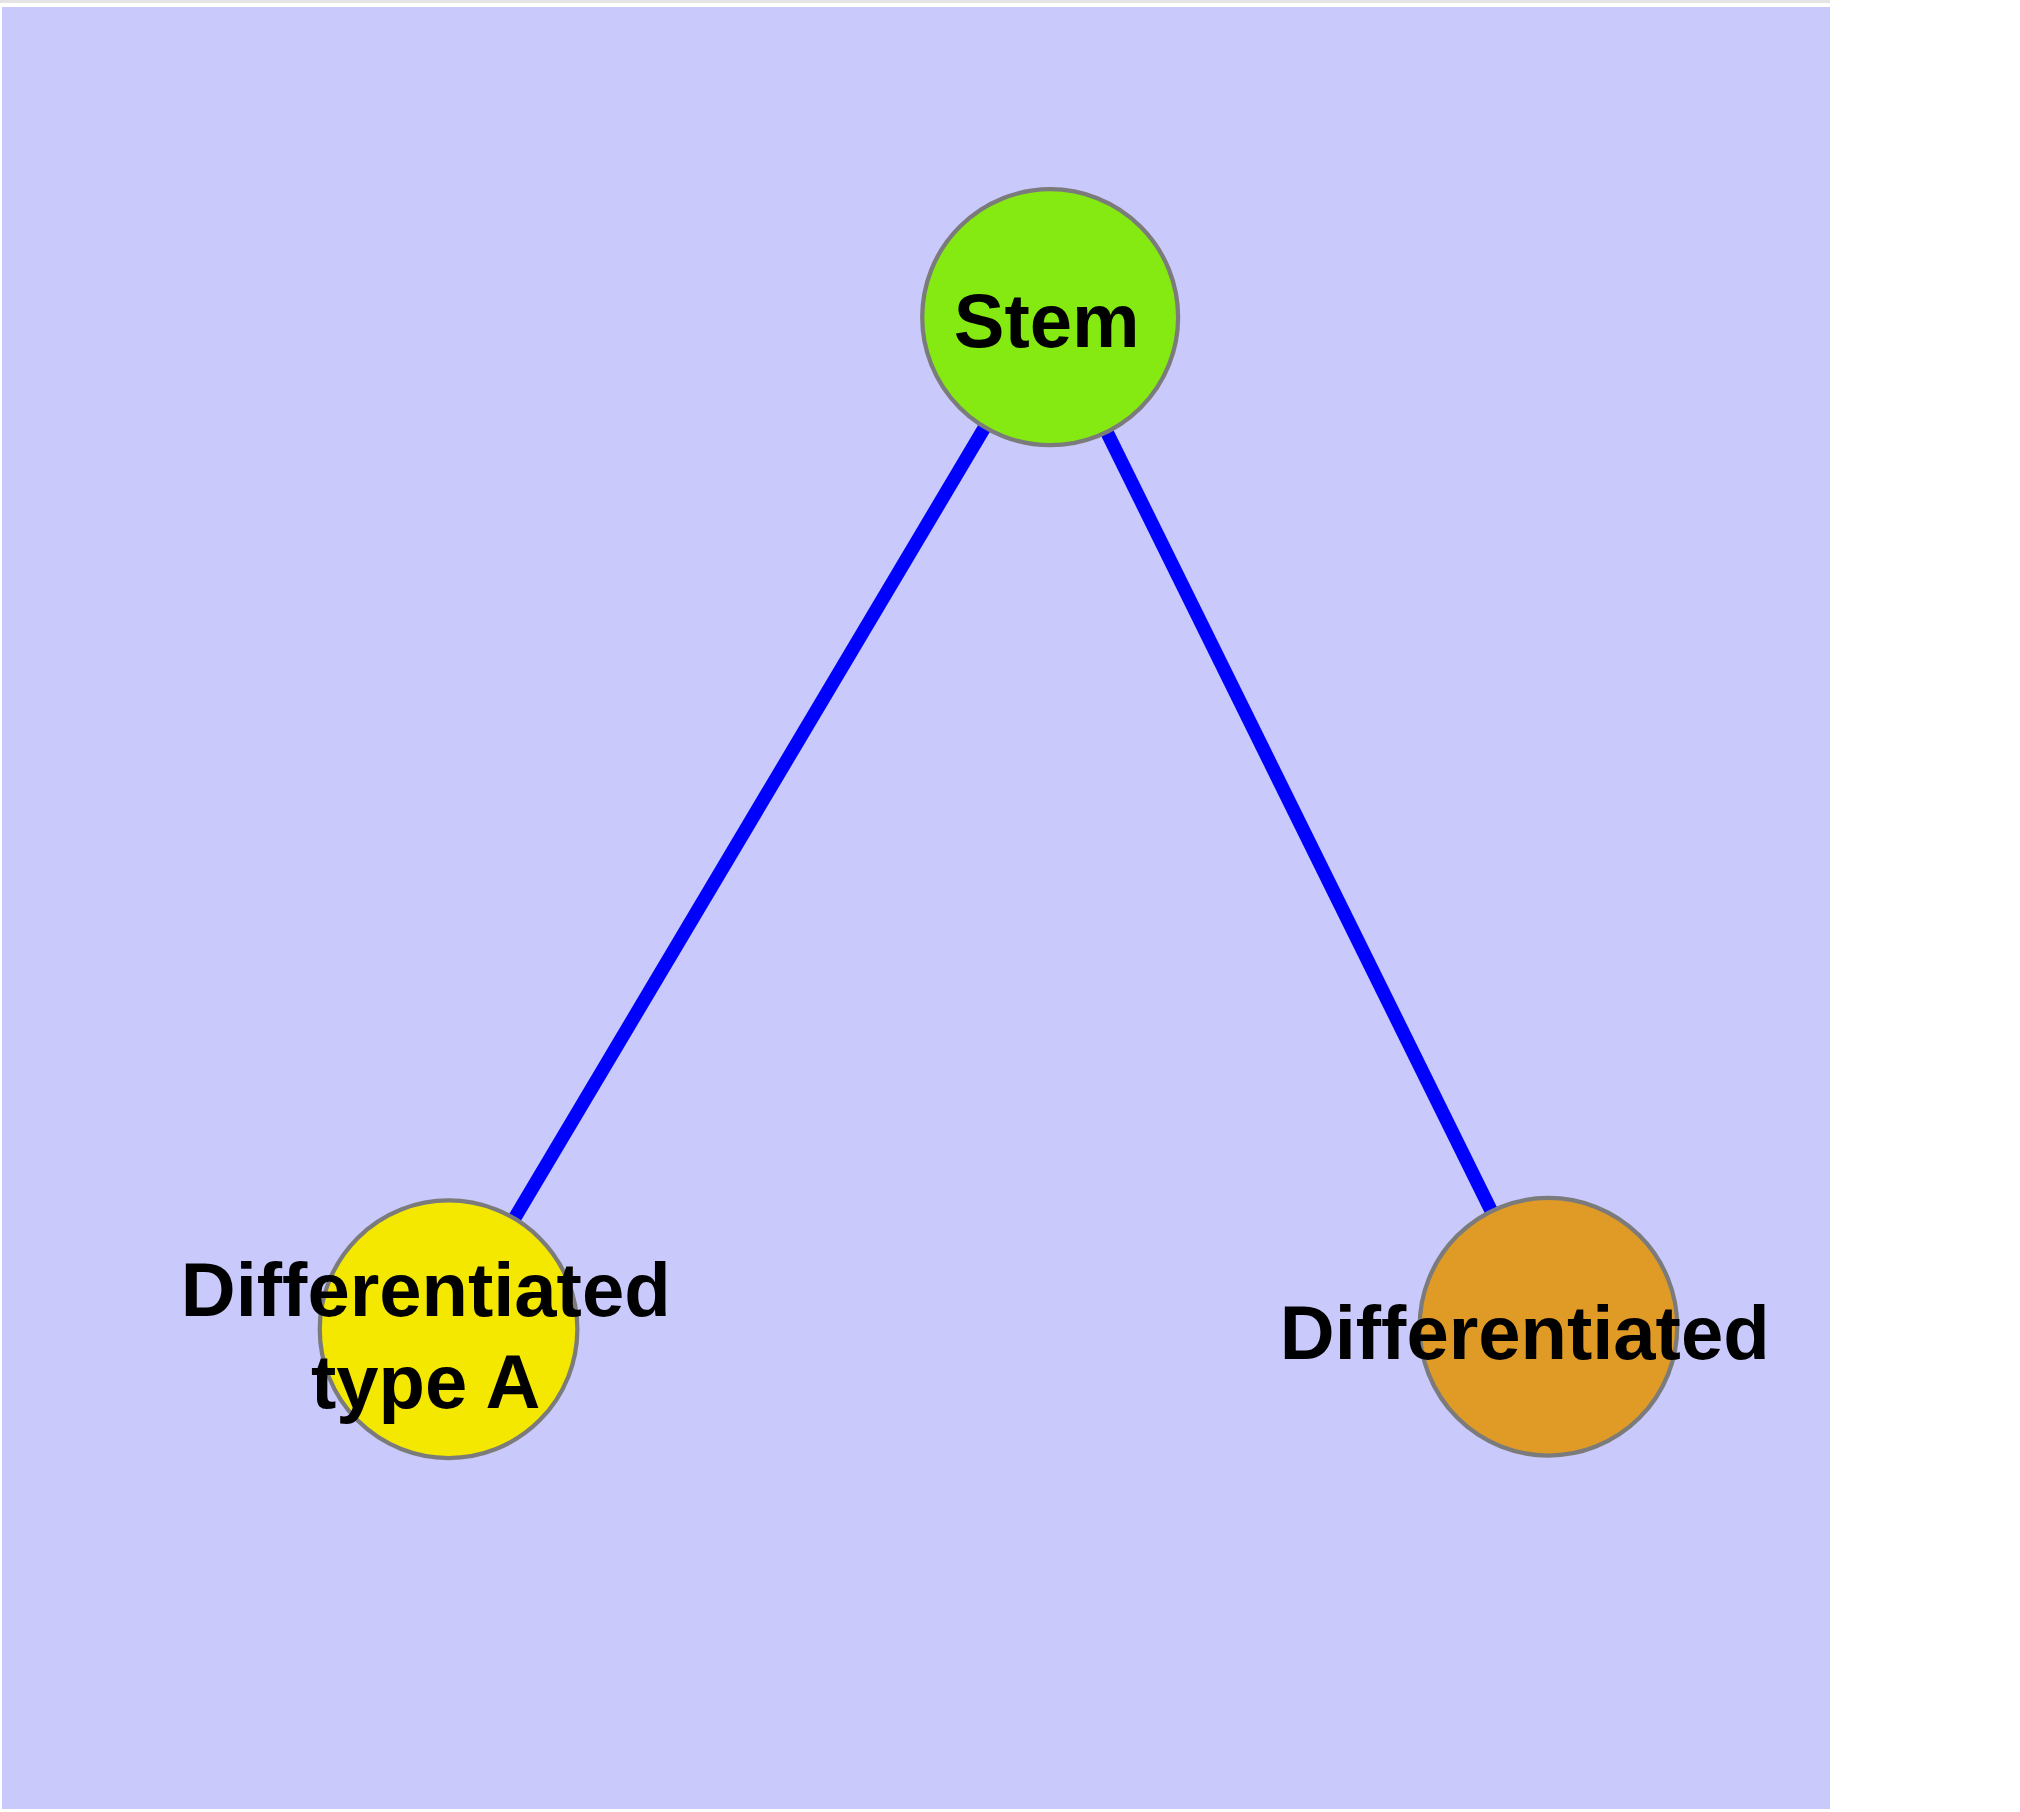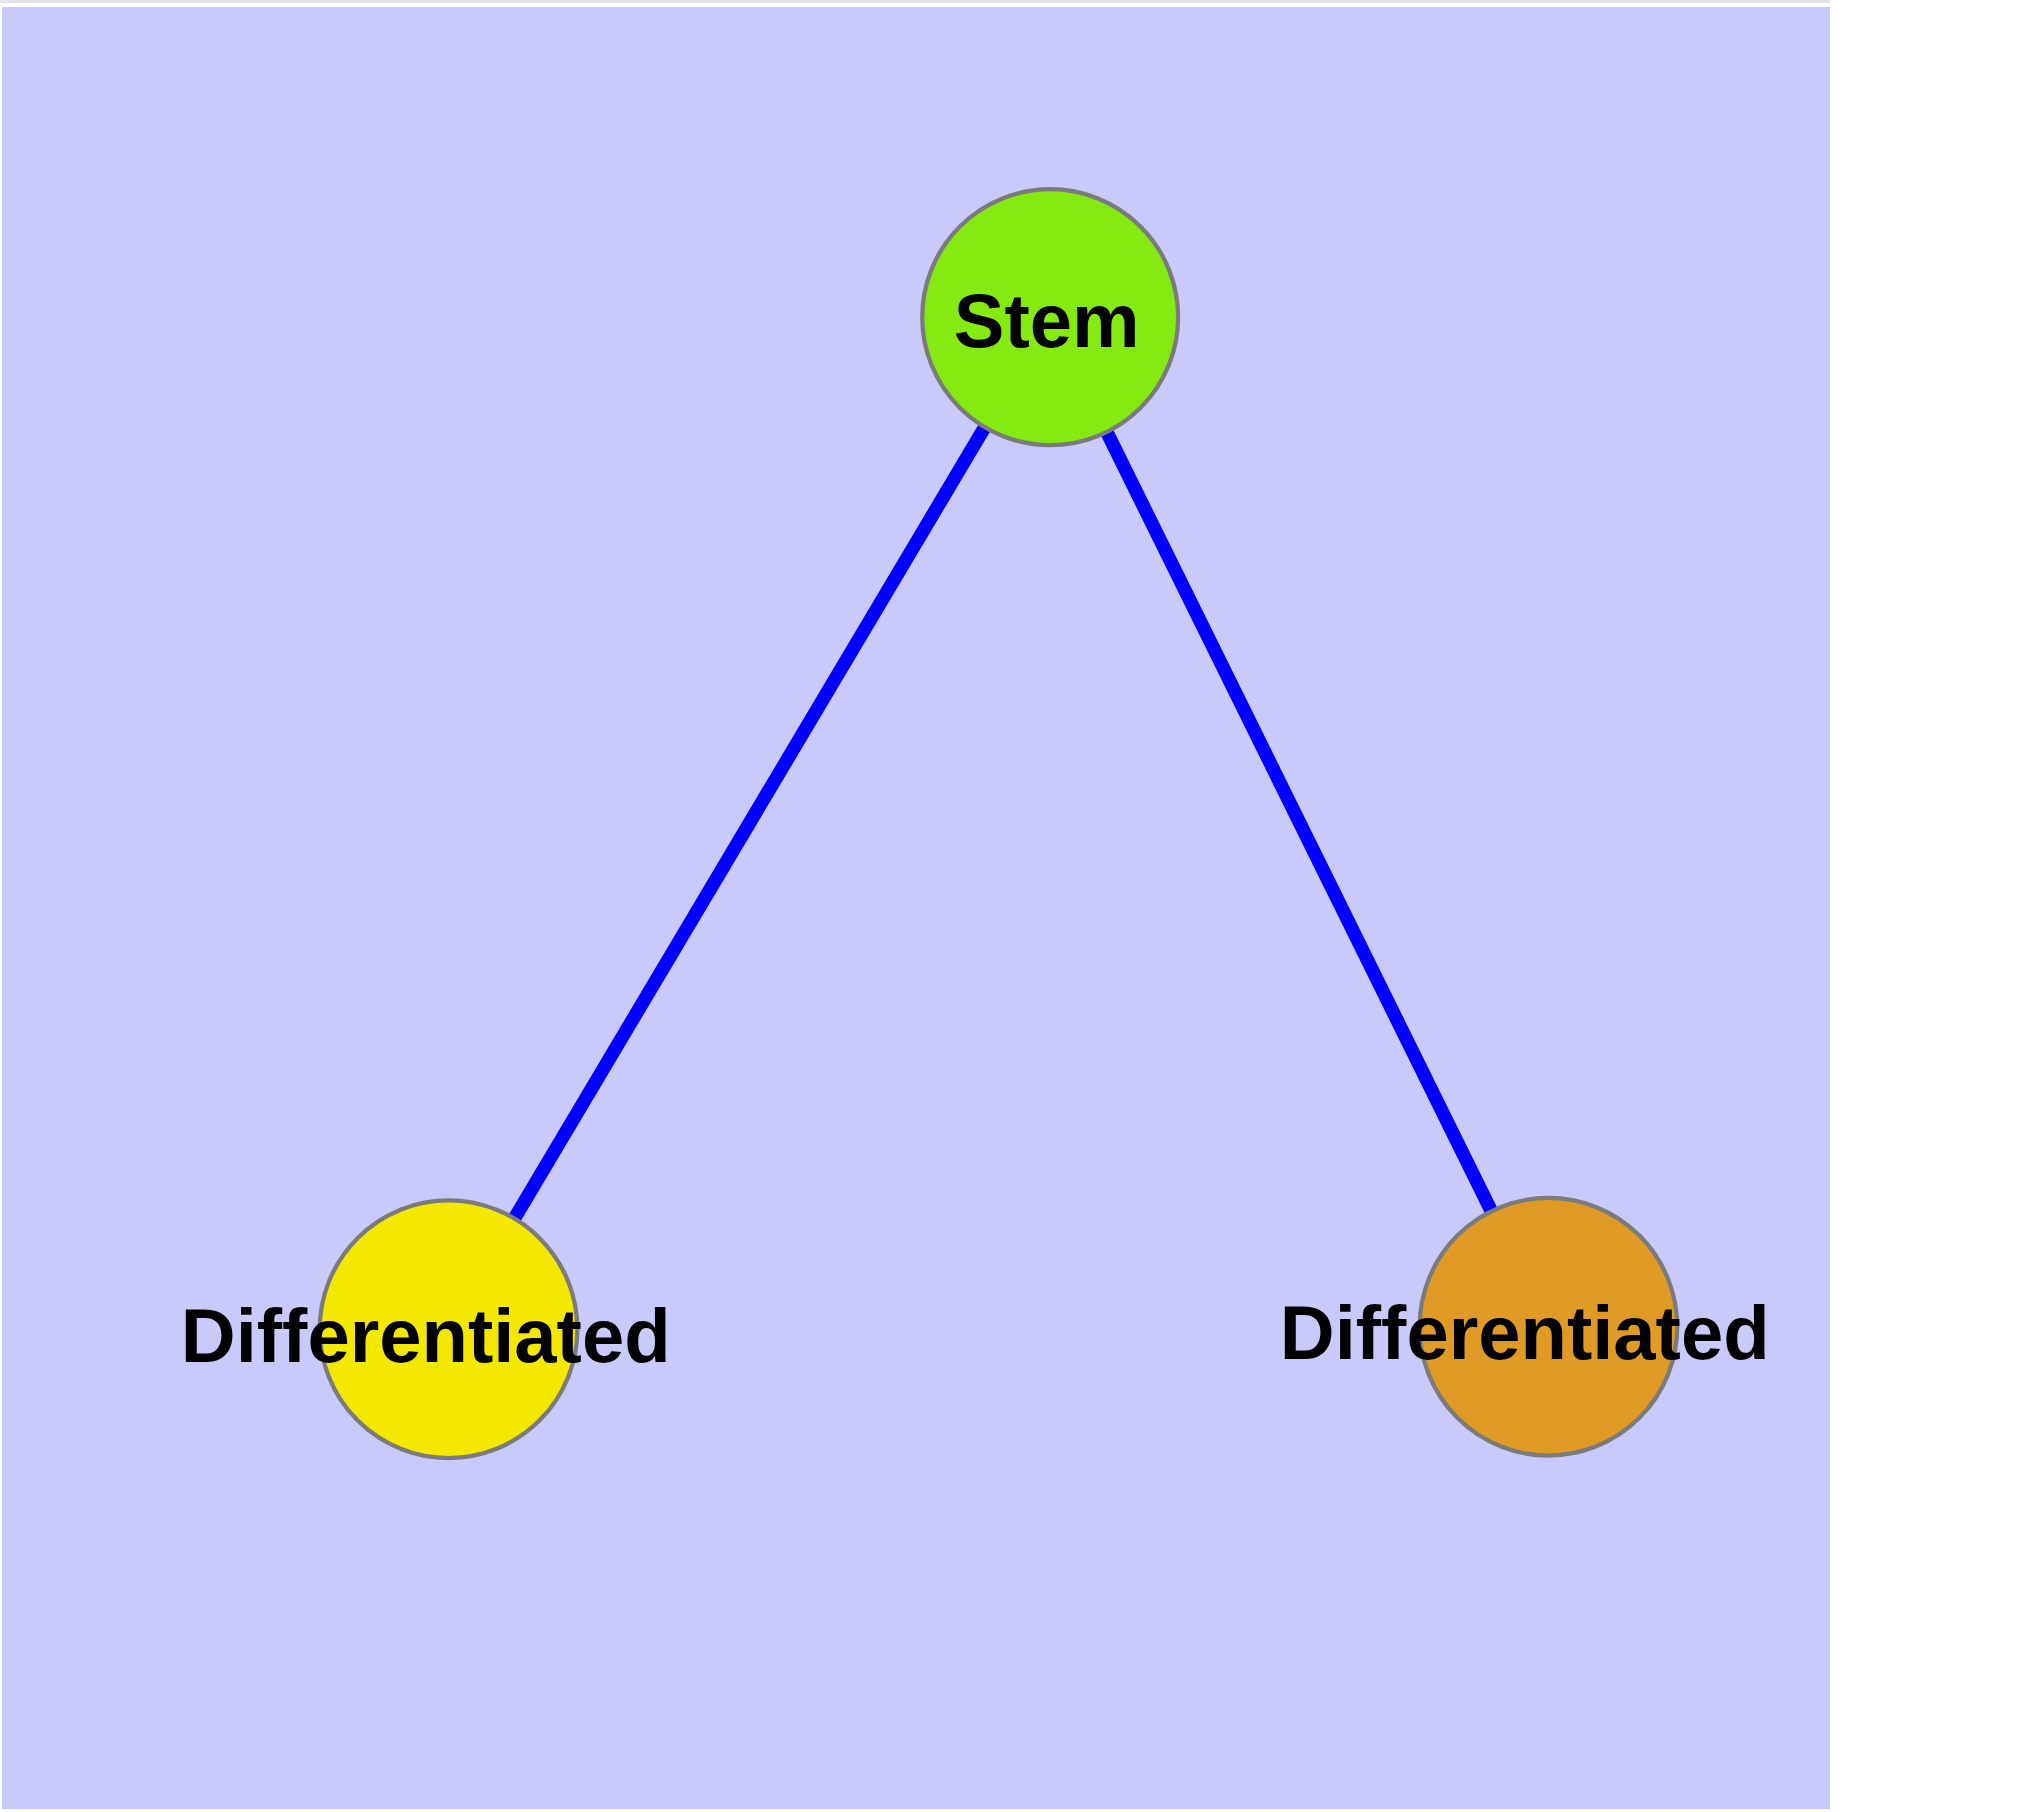--- a/index.html
+++ b/index.html
@@ -58,20 +58,21 @@
       <circle cx="527" cy="1560" r="152" fill="#f5e800" stroke="#7b7b7b" stroke-width="5"></circle>
       <circle cx="1825" cy="1557" r="152" fill="#e09a26" stroke="#7b7b7b" stroke-width="5"></circle>
     </svg>
 
     <div class="node-label" style="left: 1045px; top: 314px; color: rgb(0, 0, 0);">
       <span>Stem</span>
     </div>
 
     <div class="node-label" style="left: 424px; top: 1329px; color: rgb(0, 0, 0);">
       <span>Differentiated</span><br>
+      <span>type A</span>
     </div>
 
     <div class="node-label" style="left: 1523px; top: 1326px; color: rgb(0, 0, 0);">
       <span>Differentiated</span><br>
     </div>
   </div>
 </div>
 
 
 </body></html>

